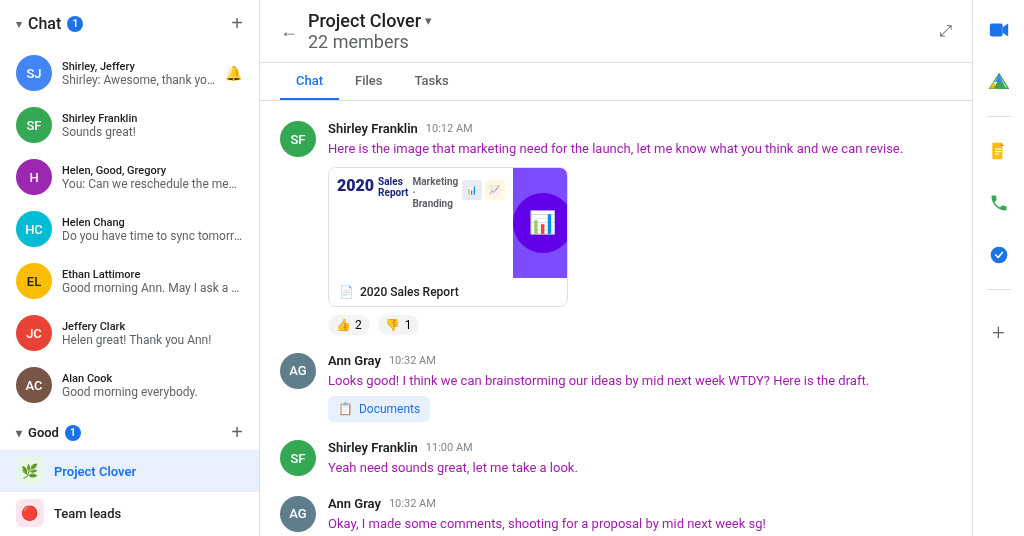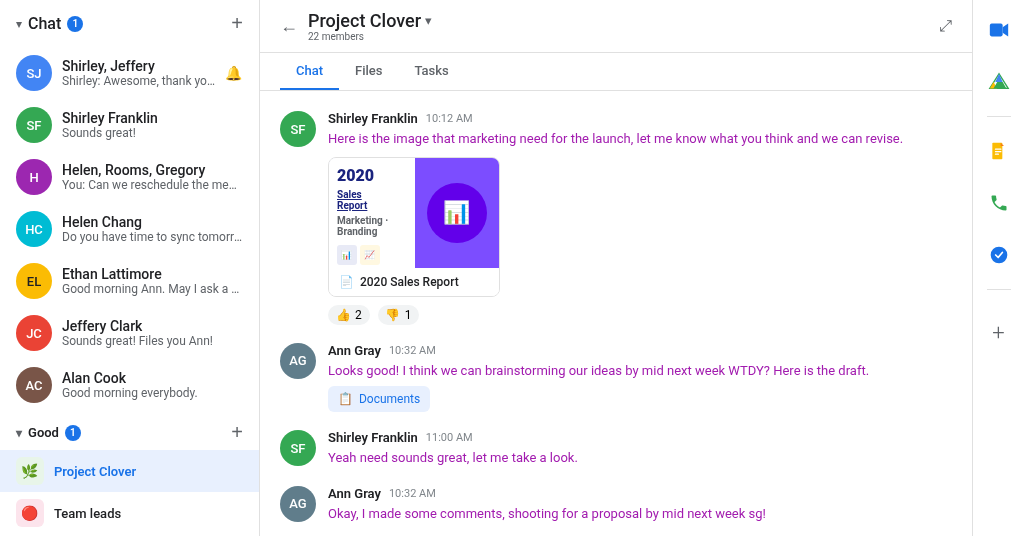--- a/index.html
+++ b/index.html
@@ -10,39 +10,39 @@
     .sidebar-header { display: flex; align-items: center; justify-content: space-between; padding: 12px 16px; }
     .sidebar-header-title { font-size: 16px; font-weight: 500; color: #202124; display: flex; align-items: center; gap: 6px; }
     .badge { background: #1a73e8; color: #fff; border-radius: 50%; width: 16px; height: 16px; font-size: 10px; display: flex; align-items: center; justify-content: center; font-weight: 600; }
     .sidebar-add-btn { color: #5f6368; cursor: pointer; font-size: 20px; border: none; background: none; }
     .chevron { font-size: 12px; color: #5f6368; }
 
     
     .chat-item { display: flex; align-items: center; padding: 8px 16px; cursor: pointer; gap: 10px; }
     .avatar { width: 36px; height: 36px; border-radius: 50%; background: #bdbdbd; display: flex; align-items: center; justify-content: center; font-size: 13px; color: #fff; font-weight: 500; flex-shrink: 0; overflow: hidden; }
     .chat-info { flex: 1; overflow: hidden; }
-    .chat-name { font-size: 14px; font-weight: 500; color: #202124; white-space: nowrap; overflow: hidden; text-overflow: ellipsis; }
+    .chat-name { font-size: 11px; font-weight: 500; color: #202124; white-space: nowrap; overflow: hidden; text-overflow: ellipsis; }
     .chat-preview { font-size: 12px; color: #5f6368; white-space: nowrap; overflow: hidden; text-overflow: ellipsis; }
     .notif-icon { color: #5f6368; font-size: 14px; }
 
     
     .section-header { display: flex; align-items: center; justify-content: space-between; padding: 10px 16px 6px; }
     .section-title { font-size: 13px; font-weight: 600; color: #202124; display: flex; align-items: center; gap: 6px; }
     .room-item { display: flex; align-items: center; padding: 7px 16px; cursor: pointer; gap: 10px; }
     .room-item.active { background: #e8f0fe; }
     .room-icon { width: 28px; height: 28px; border-radius: 6px; display: flex; align-items: center; justify-content: center; font-size: 14px; flex-shrink: 0; }
     .room-name { font-size: 13px; color: #202124; font-weight: 500; }
     .room-item.active .room-name { color: #1a73e8; font-weight: 600; }
 
     
     .main { flex: 1; display: flex; flex-direction: column; background: #fff; }
     .chat-header { display: flex; align-items: center; padding: 10px 20px; border-bottom: 1px solid #e0e0e0; gap: 10px; }
     .back-btn { color: #5f6368; font-size: 18px; cursor: pointer; border: none; background: none; }
     .chat-title { font-size: 18px; font-weight: 500; color: #202124; display: flex; align-items: center; gap: 4px; }
-    .chat-subtitle { font-size: 10px; color: #5f6368; }
+    .chat-subtitle { font-size: 18px; color: #5f6368; }
     .expand-btn { margin-left: auto; color: #5f6368; cursor: pointer; font-size: 16px; border: none; background: none; }
 
     
     .tabs { display: flex; padding: 0 20px; border-bottom: 1px solid #e0e0e0; }
     .tab { padding: 10px 16px; font-size: 13px; font-weight: 500; color: #5f6368; cursor: pointer; border-bottom: 2px solid transparent; }
     .tab.active { color: #1a73e8; border-bottom: 2px solid #1a73e8; }
 
     
     .messages { flex: 1; overflow-y: auto; padding: 20px 20px; display: flex; flex-direction: column; gap: 18px; }
     .message { display: flex; gap: 12px; align-items: flex-start; }
@@ -51,22 +51,22 @@
     .msg-header { display: flex; align-items: center; gap: 8px; margin-bottom: 3px; }
     .msg-name { font-size: 13px; font-weight: 600; color: #202124; }
     .msg-time { font-size: 11px; color: #80868b; }
     .msg-text { font-size: 13px; color: #a21caf; line-height: 1.5; }
 
     
     .attachment { margin-top: 8px; border: 1px solid #e0e0e0; border-radius: 8px; overflow: hidden; display: inline-flex; flex-direction: column; max-width: 240px; }
     .attachment-image { background: linear-gradient(135deg, #e8eaf6 0%, #c5cae9 100%); height: 110px; display: flex; align-items: center; justify-content: center; position: relative; overflow: hidden; }
     .attachment-label { display: flex; align-items: center; gap: 6px; padding: 7px 10px; background: #fff; font-size: 12px; color: #202124; font-weight: 500; }
     .sales-report-visual { width: 100%; height: 100%; display: flex; }
-    .sr-left { background: #fff; flex: 1; padding: 8px; display: flex; flex-direction: column; gap: 4px; }
-    .sr-title { font-size: 10px; font-weight: 700; color: #1a237e; text-decoration: underline; }
+    .sr-left { background: #fff; flex: 1; padding: 8px; display: flex; flex-direction: row; gap: 4px; }
+    .sr-title { font-size: 10px; font-weight: 700; color: #1a237e; }
     .sr-year { font-size: 16px; font-weight: 900; color: #1a237e; }
     .sr-sub { font-size: 10px; color: #5f6368; font-weight: bold; }
     .sr-right { flex: 1.2; background: #7c4dff; display: flex; align-items: center; justify-content: center; }
     .sr-circle { width: 60px; height: 60px; background: #6200ea; border-radius: 50%; display: flex; align-items: center; justify-content: center; }
     .sr-icon { font-size: 22px; }
 
     
     .reactions { display: flex; gap: 8px; margin-top: 8px; }
     .reaction { display: flex; align-items: center; gap: 4px; background: #f1f3f4; border-radius: 12px; padding: 3px 8px; font-size: 12px; cursor: pointer; }
 
@@ -119,21 +119,21 @@
     <div class="chat-item">
       <div class="avatar av-green">SF</div>
       <div class="chat-info">
         <div class="chat-name">Shirley Franklin</div>
         <div class="chat-preview">Sounds great!</div>
       </div>
     </div>
     <div class="chat-item">
       <div class="avatar av-purple">H</div>
       <div class="chat-info">
-        <div class="chat-name">Helen, Rooms, Gregory</div>
+        <div class="chat-name">Helen, Good, Gregory</div>
         <div class="chat-preview">You: Can we reschedule the meeting for...</div>
       </div>
     </div>
     <div class="chat-item">
       <div class="avatar av-teal">HC</div>
       <div class="chat-info">
         <div class="chat-name">Helen Chang</div>
         <div class="chat-preview">Do you have time to sync tomorrow mori...</div>
       </div>
     </div>
@@ -141,21 +141,21 @@
       <div class="avatar av-orange">EL</div>
       <div class="chat-info">
         <div class="chat-name">Ethan Lattimore</div>
         <div class="chat-preview">Good morning Ann. May I ask a question?</div>
       </div>
     </div>
     <div class="chat-item">
       <div class="avatar av-red">JC</div>
       <div class="chat-info">
         <div class="chat-name">Jeffery Clark</div>
-        <div class="chat-preview">Sounds great! Files you Ann!</div>
+        <div class="chat-preview">Helen great! Thank you Ann!</div>
       </div>
     </div>
     <div class="chat-item">
       <div class="avatar av-brown">AC</div>
       <div class="chat-info">
         <div class="chat-name">Alan Cook</div>
         <div class="chat-preview">Good morning everybody.</div>
       </div>
     </div>
   </div>

